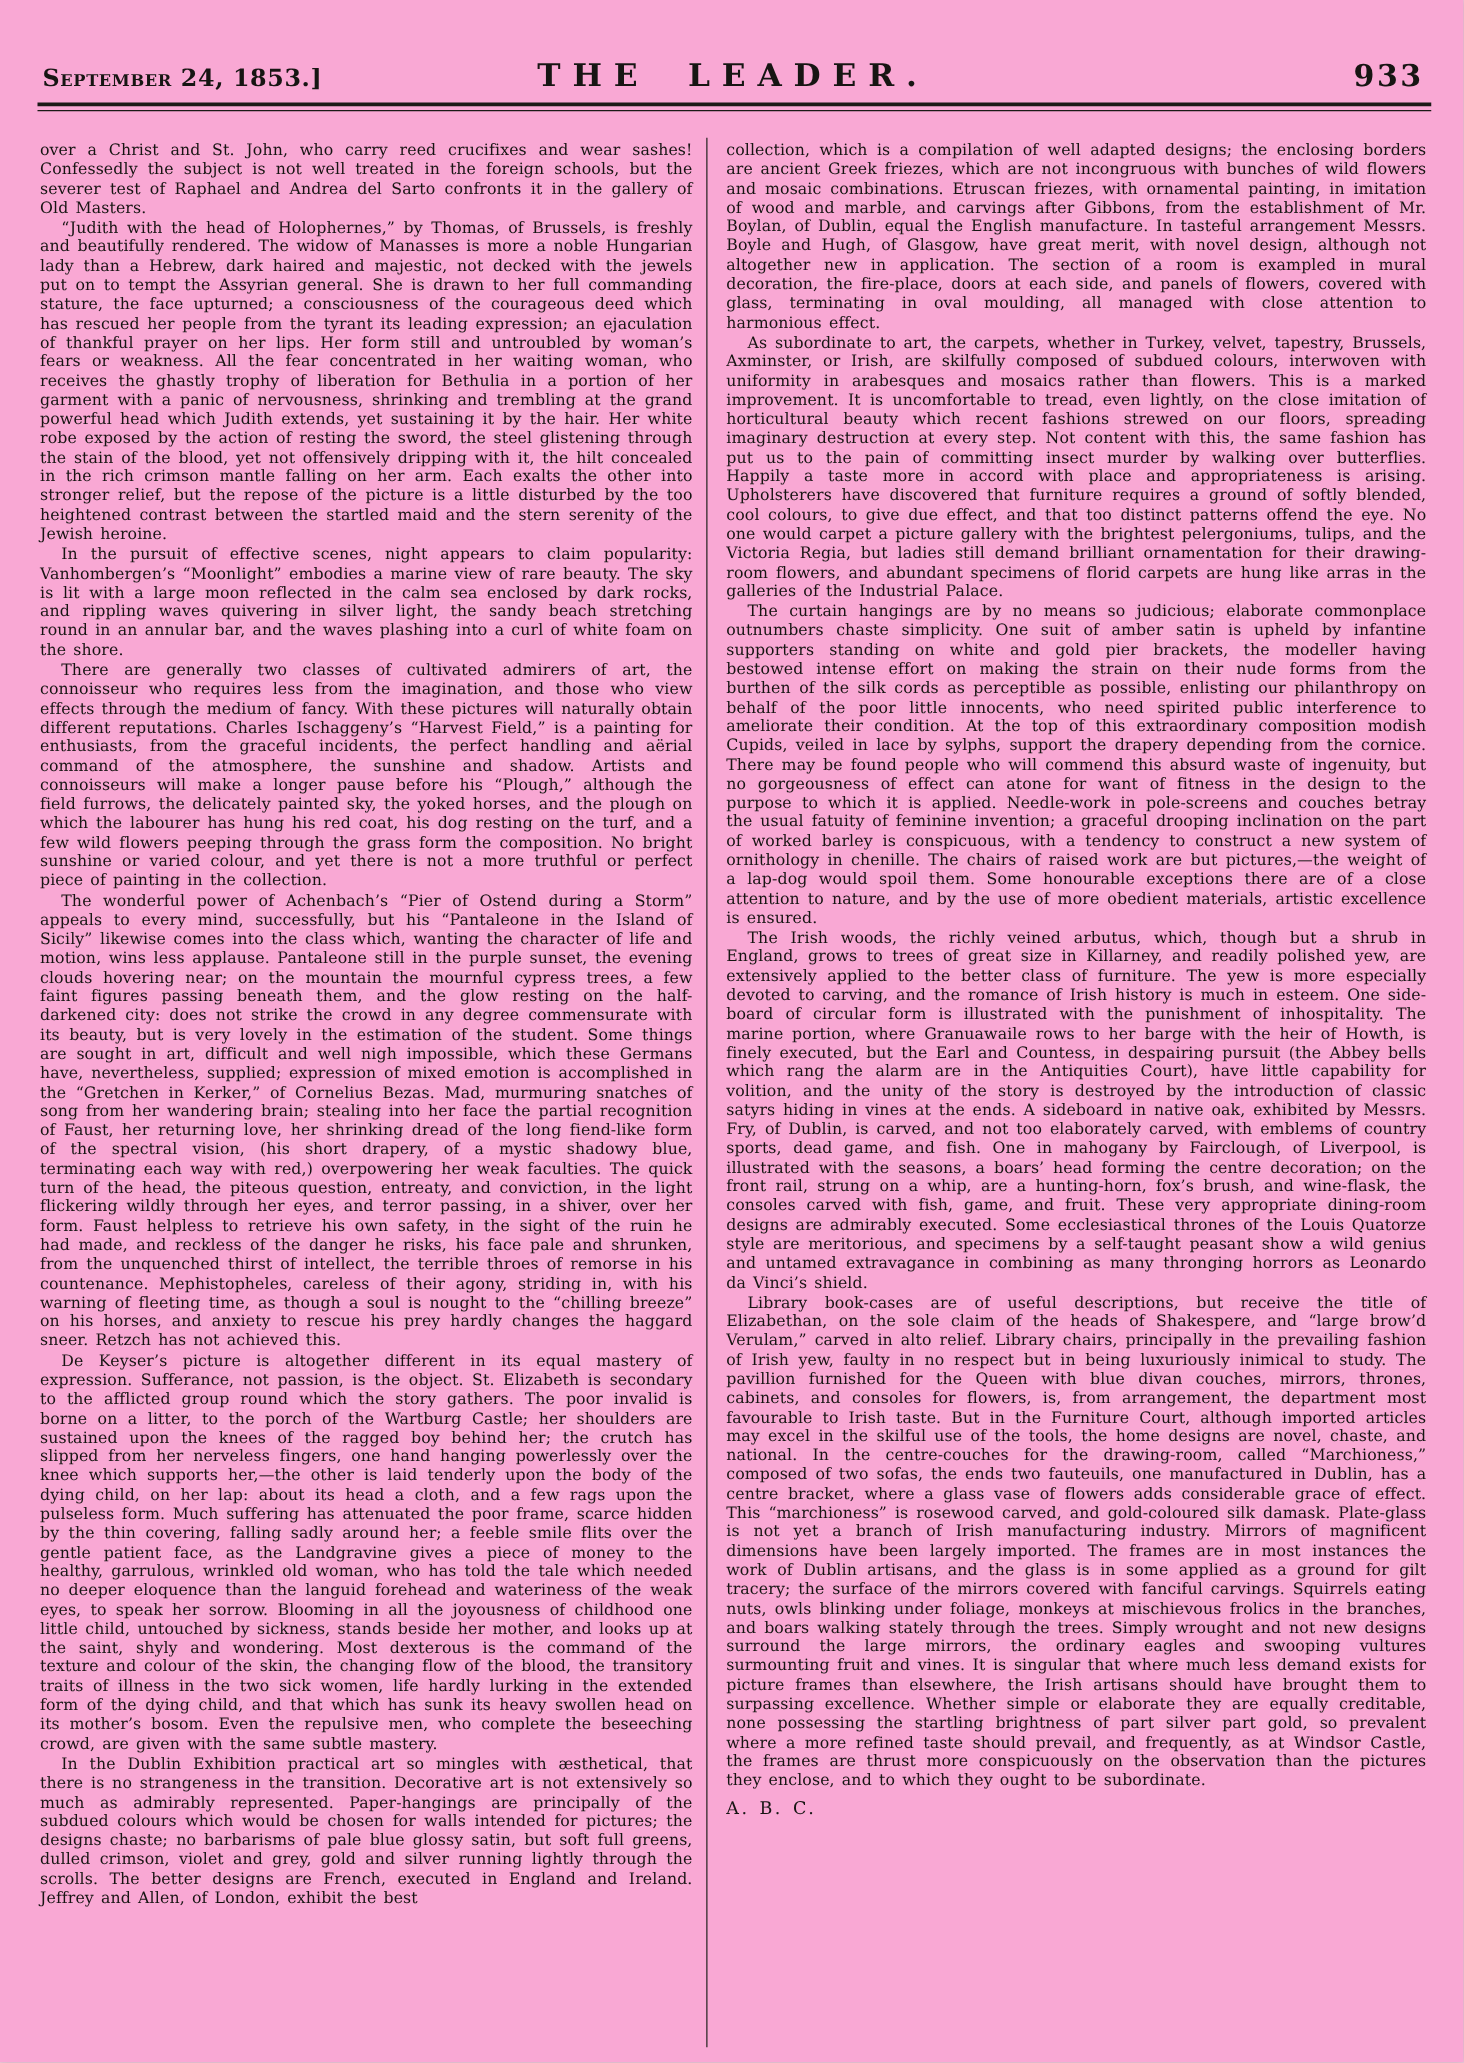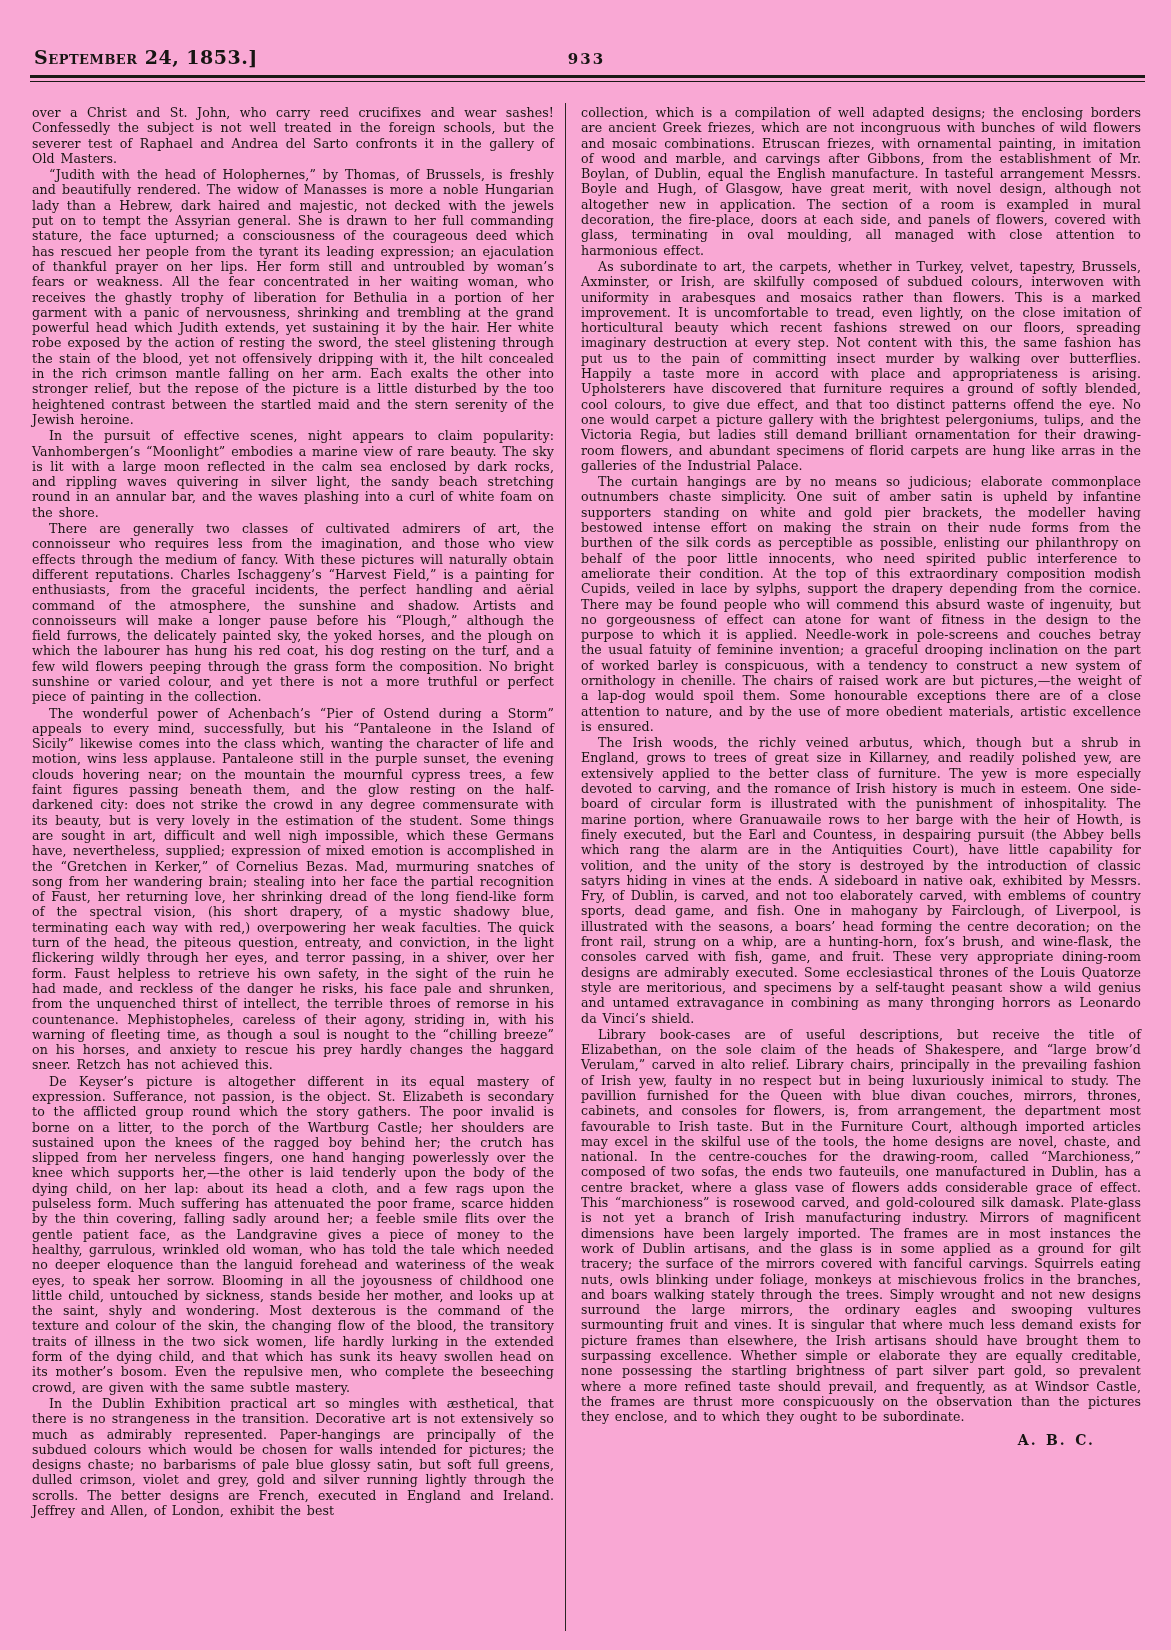--- a/index.html
+++ b/index.html
@@ -14,49 +14,50 @@
     padding:0 6px 2px 4px;
   }
   .issue-date{
     justify-self:start;font-variant:small-caps;font-weight:700;
     font-size:19px;letter-spacing:.5px;
   }
   .paper-title{
     justify-self:center;font-weight:700;font-size:25px;
     letter-spacing:.38em;word-spacing:.5em;white-space:nowrap;
   }
-  .page-number{justify-self:end;font-weight:700;font-size:15px;letter-spacing:2px;}
+  .page-number{justify-self:end;font-weight:700;font-size:24px;letter-spacing:2px;}
   .header-rule{
     height:3px;border-top:3px solid #1b1916;border-bottom:1px solid #1b1916;
     margin:5px 0 10px 0;
   }
   .columns{
     display:flex;align-items:stretch;
     height:1528px;overflow:hidden;margin-top:21px;
   }
   .col{
     text-align:justify;font-size:12.6px;line-height:15.3px;
     word-spacing:1.6px;letter-spacing:.1px;overflow:hidden;
   }
   .col-left{flex:0 0 522px;padding:2px 10px 0 2px;}
   .col-divider{flex:0 0 1px;background:#2a2724;margin:0 1px;}
   .col-right{flex:1 1 auto;padding:2px 4px 0 14px;}
   .para{margin:0 0 1px 0;}
   .para.indent{text-indent:17px;}
   .signature{
-    margin:8px 46px 0 0;text-align:right;font-weight:700;
+    margin:8px 46px 0 0;font-weight:400;
     font-size:14px;letter-spacing:2px;
   }
 </style>
 </head>
 <body>
 
 <div class="page">
   <header class="masthead">
     <span class="issue-date">September 24, 1853.]</span>
+    <span class="paper-title">THE LEADER.</span>
     <span class="page-number">933</span>
   </header>
   <div class="header-rule"></div>
   <main class="columns">
     <section class="col col-left">
         <p class="para">over a Christ and St. John, who carry reed crucifixes and wear sashes! Confessedly the subject is not well treated in the foreign schools, but the severer test of Raphael and Andrea del Sarto confronts it in the gallery of Old Masters.</p>
         <p class="para indent">“Judith with the head of Holophernes,” by Thomas, of Brussels, is freshly and beautifully rendered. The widow of Manasses is more a noble Hungarian lady than a Hebrew, dark haired and majestic, not decked with the jewels put on to tempt the Assyrian general. She is drawn to her full commanding stature, the face upturned; a consciousness of the courageous deed which has rescued her people from the tyrant its leading expression; an ejaculation of thankful prayer on her lips. Her form still and untroubled by woman’s fears or weakness. All the fear concentrated in her waiting woman, who receives the ghastly trophy of liberation for Bethulia in a portion of her garment with a panic of nervousness, shrinking and trembling at the grand powerful head which Judith extends, yet sustaining it by the hair. Her white robe exposed by the action of resting the sword, the steel glistening through the stain of the blood, yet not offensively dripping with it, the hilt concealed in the rich crimson mantle falling on her arm. Each exalts the other into stronger relief, but the repose of the picture is a little disturbed by the too heightened contrast between the startled maid and the stern serenity of the Jewish heroine.</p>
         <p class="para indent">In the pursuit of effective scenes, night appears to claim popularity: Vanhombergen’s “Moonlight” embodies a marine view of rare beauty. The sky is lit with a large moon reflected in the calm sea enclosed by dark rocks, and rippling waves quivering in silver light, the sandy beach stretching round in an annular bar, and the waves plashing into a curl of white foam on the shore.</p>
         <p class="para indent">There are generally two classes of cultivated admirers of art, the connoisseur who requires less from the imagination, and those who view effects through the medium of fancy. With these pictures will naturally obtain different reputations. Charles Ischaggeny’s “Harvest Field,” is a painting for enthusiasts, from the graceful incidents, the perfect handling and aërial command of the atmosphere, the sunshine and shadow. Artists and connoisseurs will make a longer pause before his “Plough,” although the field furrows, the delicately painted sky, the yoked horses, and the plough on which the labourer has hung his red coat, his dog resting on the turf, and a few wild flowers peeping through the grass form the composition. No bright sunshine or varied colour, and yet there is not a more truthful or perfect piece of painting in the collection.</p>
         <p class="para indent">The wonderful power of Achenbach’s “Pier of Ostend during a Storm” appeals to every mind, successfully, but his “Pantaleone in the Island of Sicily” likewise comes into the class which, wanting the character of life and motion, wins less applause. Pantaleone still in the purple sunset, the evening clouds hovering near; on the mountain the mournful cypress trees, a few faint figures passing beneath them, and the glow resting on the half-darkened city: does not strike the crowd in any degree commensurate with its beauty, but is very lovely in the estimation of the student. Some things are sought in art, difficult and well nigh impossible, which these Germans have, nevertheless, supplied; expression of mixed emotion is accomplished in the “Gretchen in Kerker,” of Cornelius Bezas. Mad, murmuring snatches of song from her wandering brain; stealing into her face the partial recognition of Faust, her returning love, her shrinking dread of the long fiend-like form of the spectral vision, (his short drapery, of a mystic shadowy blue, terminating each way with red,) overpowering her weak faculties. The quick turn of the head, the piteous question, entreaty, and conviction, in the light flickering wildly through her eyes, and terror passing, in a shiver, over her form. Faust helpless to retrieve his own safety, in the sight of the ruin he had made, and reckless of the danger he risks, his face pale and shrunken, from the unquenched thirst of intellect, the terrible throes of remorse in his countenance. Mephistopheles, careless of their agony, striding in, with his warning of fleeting time, as though a soul is nought to the “chilling breeze” on his horses, and anxiety to rescue his prey hardly changes the haggard sneer. Retzch has not achieved this.</p>

